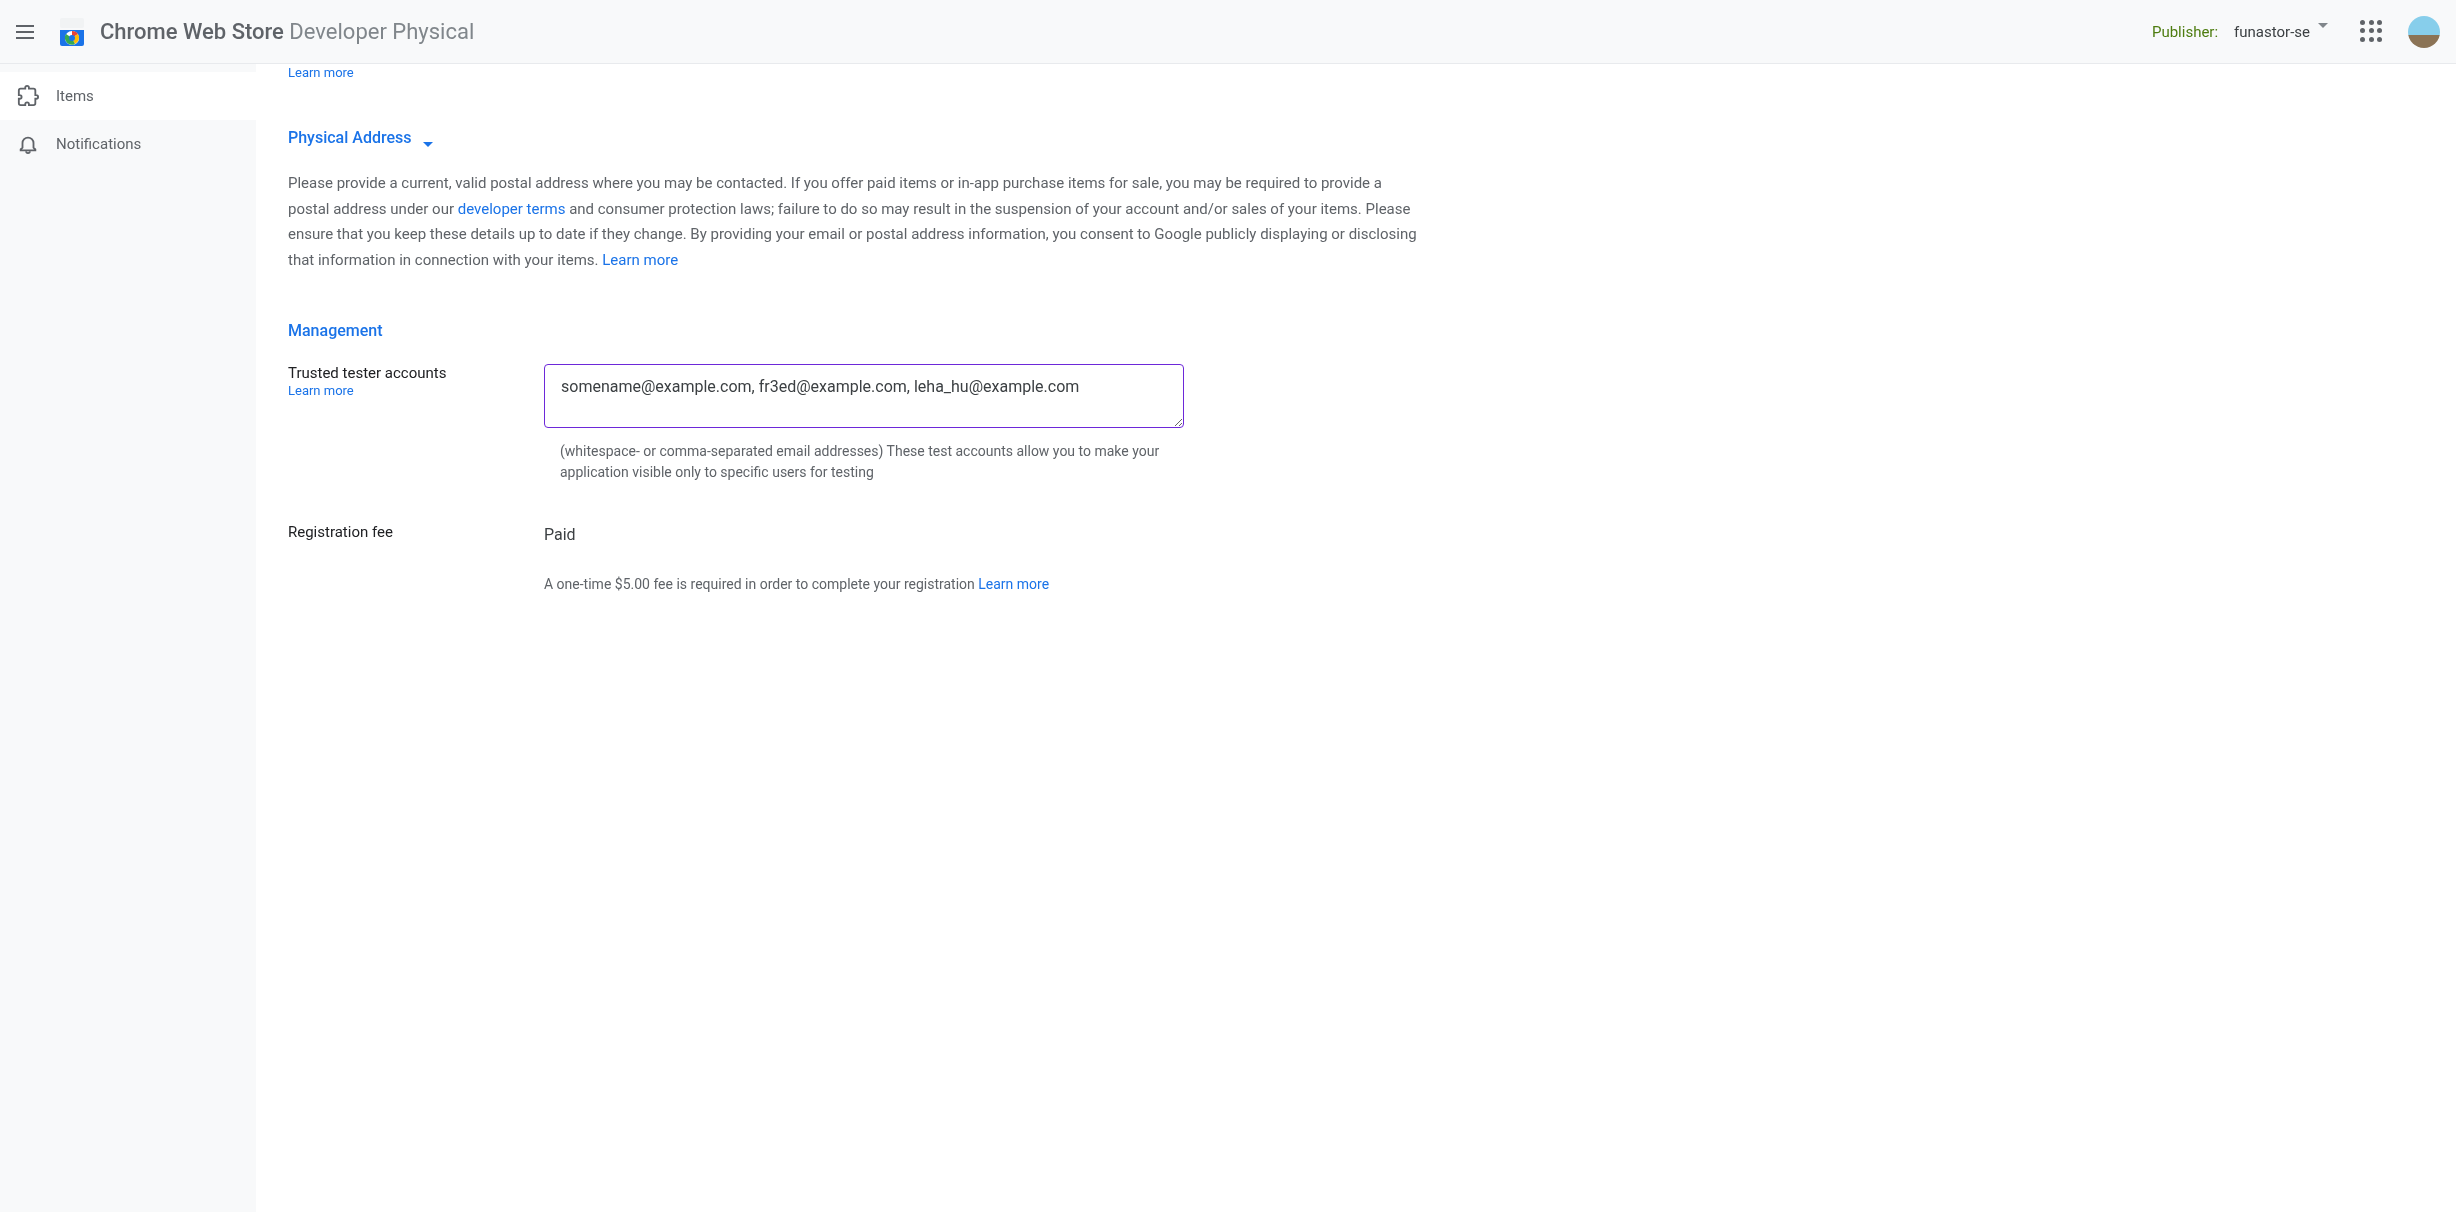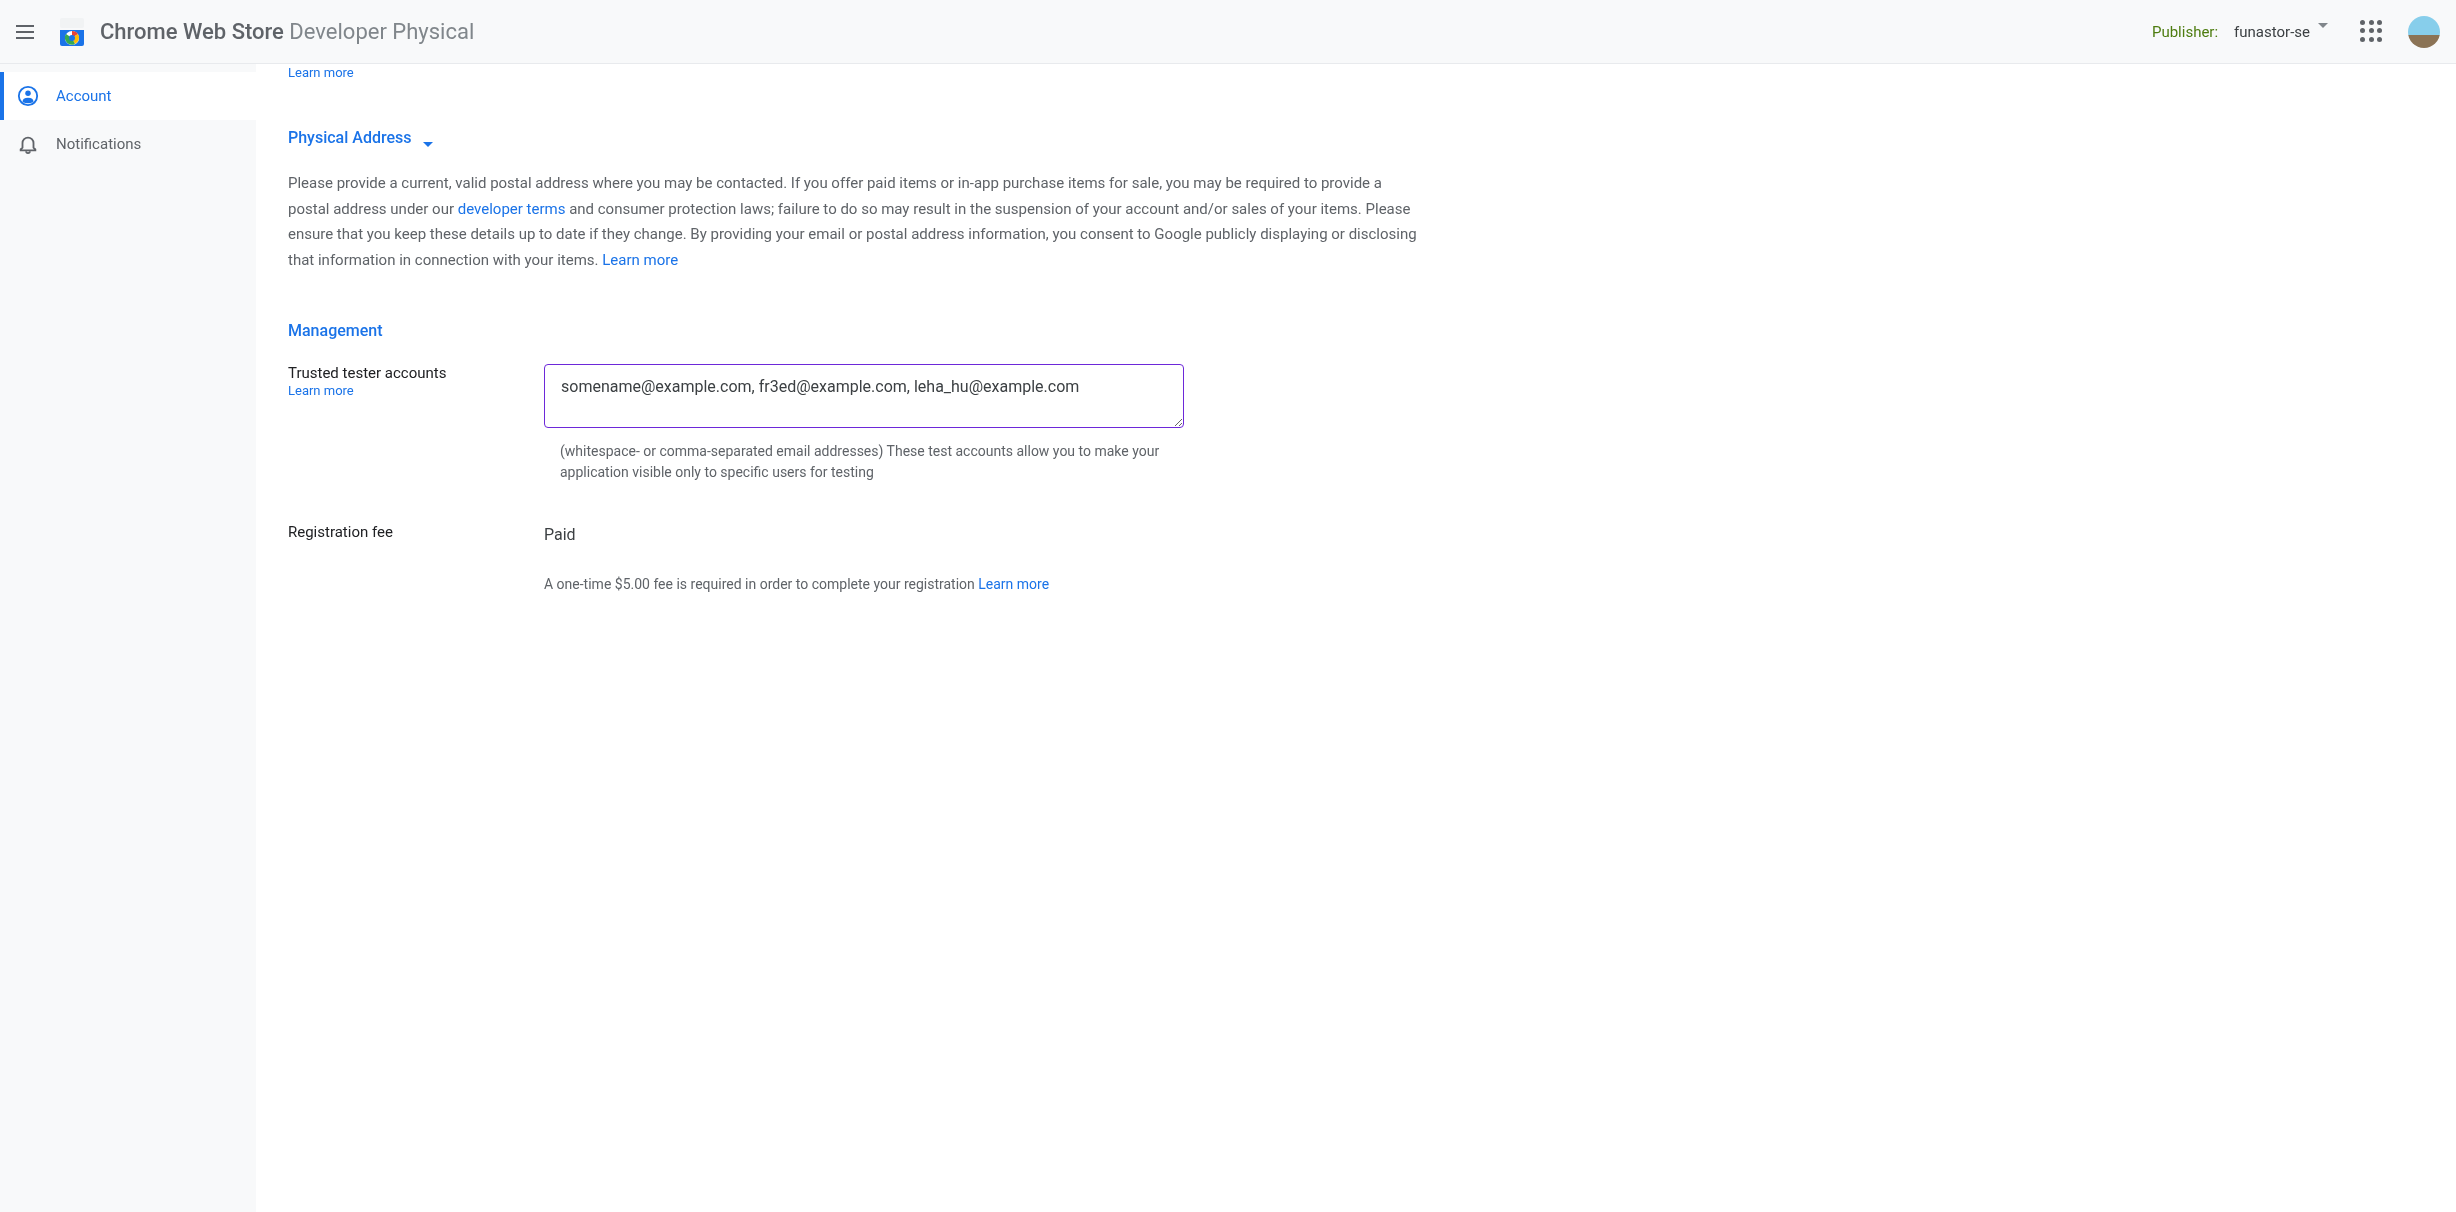--- a/index.html
+++ b/index.html
@@ -281,29 +281,27 @@
       <span></span>
     <span></span>
       <span></span>
       <span></span>
   </div>
   <div class="avatar"></div>
 </div>
 
 <div class="layout">
   <div class="sidebar">
-    <div class="sidebar-item active">
+    <div class="sidebar-item">
       <span class="sidebar-icon">
-        <svg width="22" height="22" viewBox="0 0 24 24" fill="#1a73e8">
-          <circle cx="12" cy="12" r="10" fill="none" stroke="#1a73e8" stroke-width="2"></circle>
-          <circle cx="12" cy="9" r="3"></circle>
-          <path d="M6 18.5 Q6 14 12 14 Q18 14 18 18.5 Q15 20 12 20 Q9 20 6 18.5"></path>
+        <svg width="22" height="22" viewBox="0 0 24 24" fill="none" stroke="#5f6368" stroke-width="2">
+          <path d="M20 11V6a2 2 0 0 0-2-2h-5V3a2 2 0 0 0-4 0v1H4a2 2 0 0 0-2 2v5h1a2 2 0 0 1 0 4H2v5a2 2 0 0 0 2 2h5v-1a2 2 0 0 1 4 0v1h5a2 2 0 0 0 2-2v-5h1a2 2 0 0 0 0-4h-1z"></path>
         </svg>
       </span>
-      <span>Account</span>
+      <span>Items</span>
     </div>
     <div class="sidebar-item">
       <span class="sidebar-icon">
         <svg width="22" height="22" viewBox="0 0 24 24" fill="none" stroke="#5f6368" stroke-width="2">
           <path d="M18 16v-5a6 6 0 0 0-12 0v5l-2 2v1h16v-1l-2-2z"></path>
           <path d="M10 20a2 2 0 0 0 4 0"></path>
         </svg>
       </span>
       <span>Notifications</span>
     </div>

